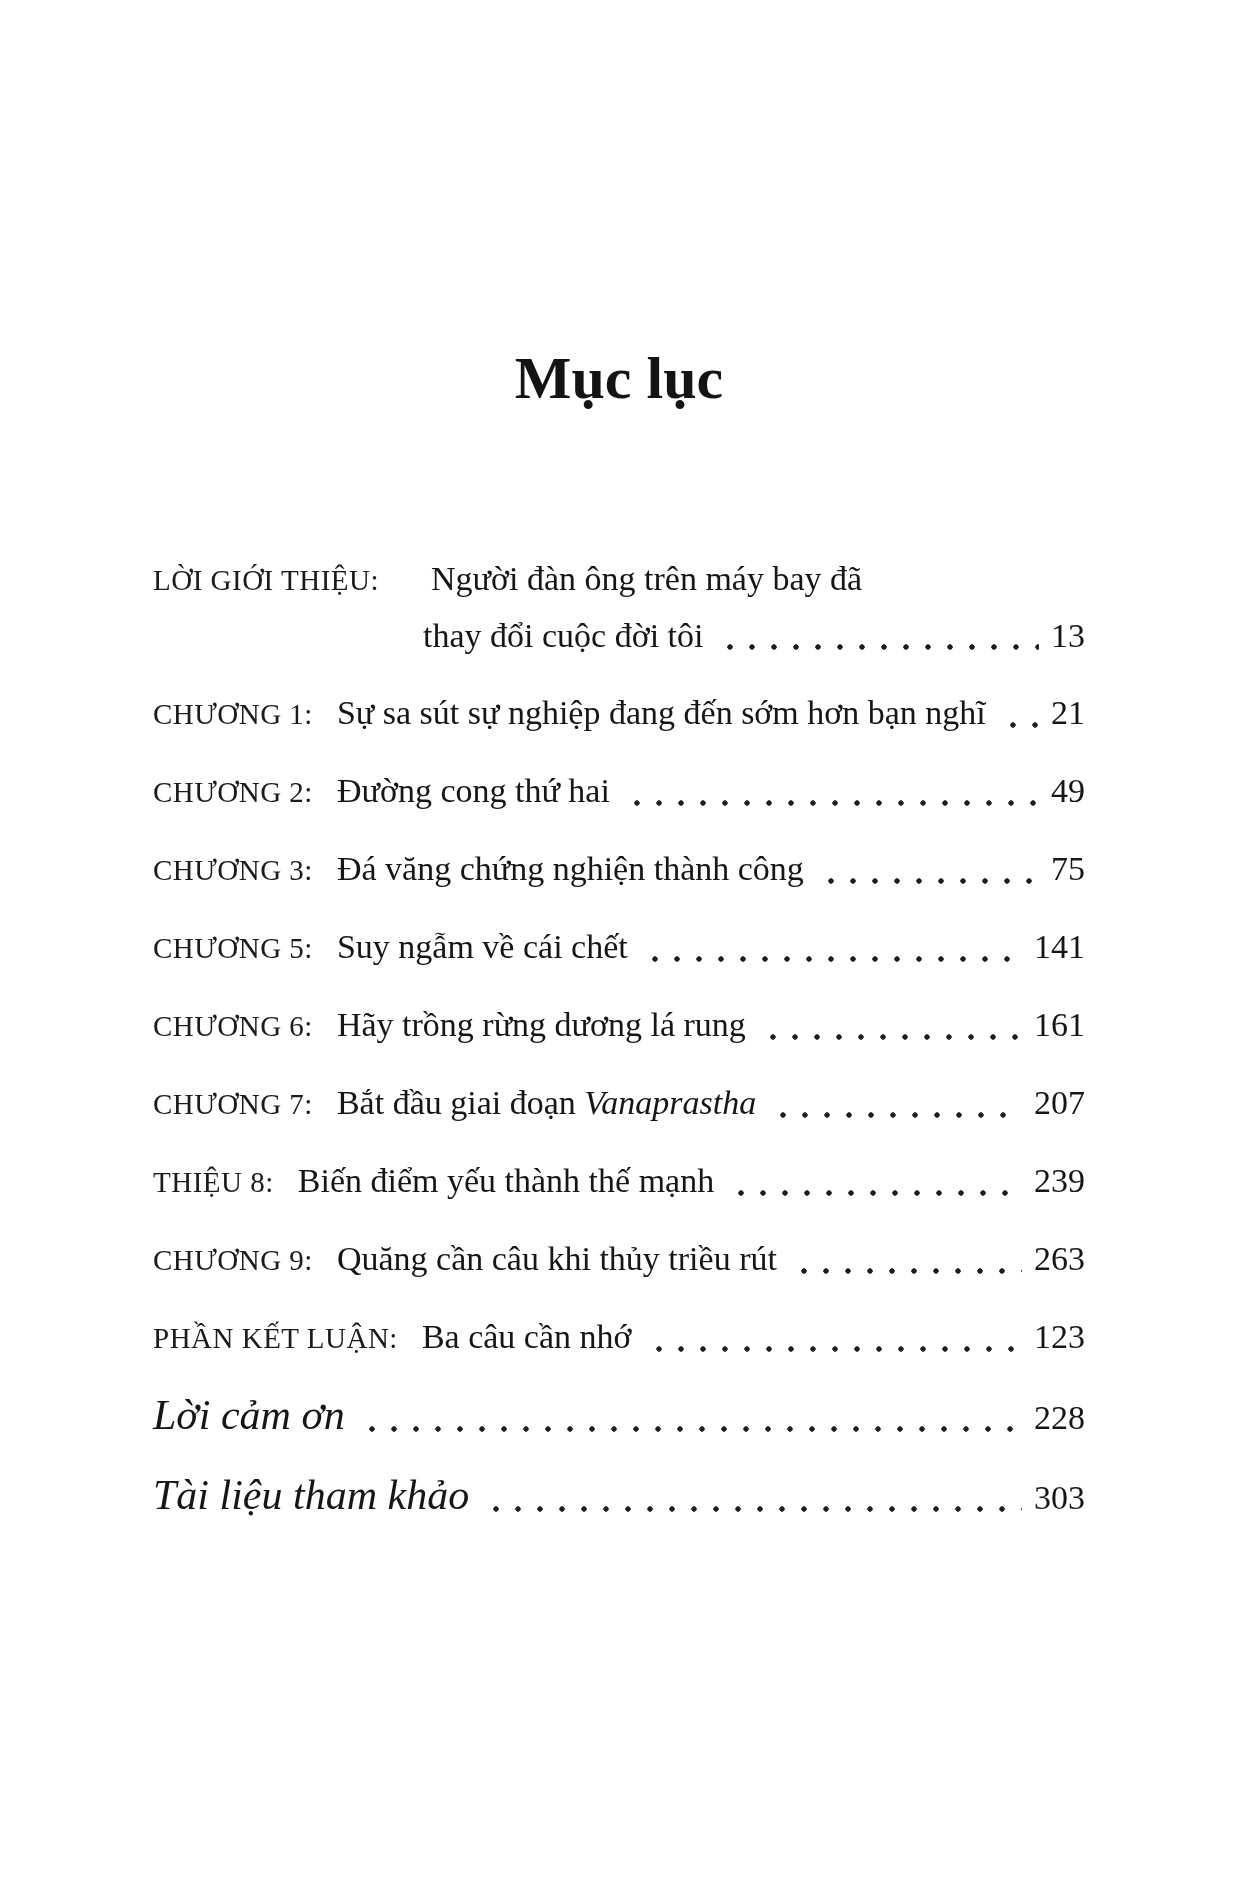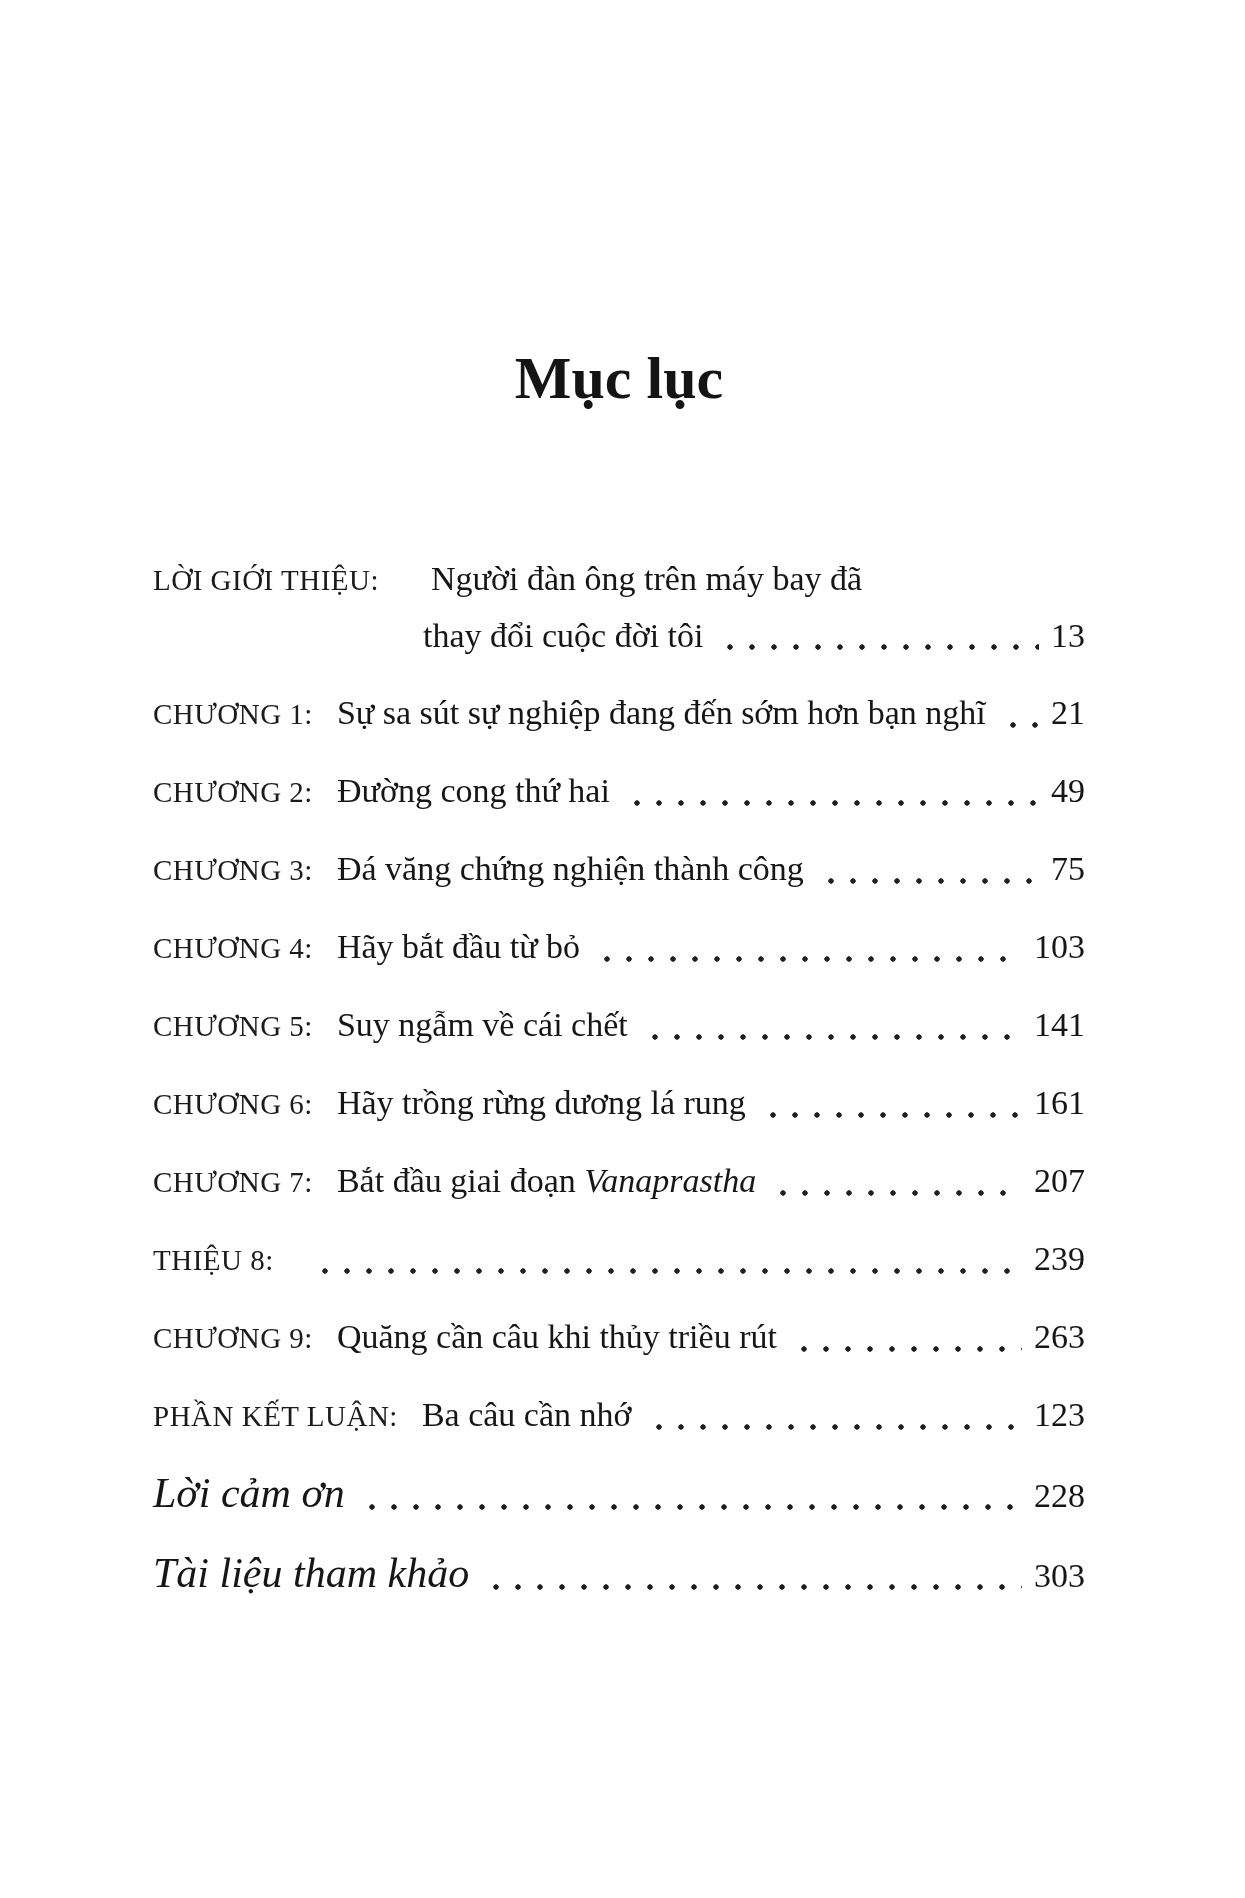--- a/index.html
+++ b/index.html
@@ -110,26 +110,20 @@
         <span class="pagenum">49</span>
       </div>
 
       <div class="row">
         <span class="label">CHƯƠNG 3:</span>
         <span class="etitle"><span>Đá văng chứng nghiện thành công</span><span class="ital"></span></span>
         <span class="dots"></span>
         <span class="pagenum">75</span>
       </div>
 
-      <div class="row">
-        <span class="label">CHƯƠNG 4:</span>
-        <span class="etitle"><span>Hãy bắt đầu từ bỏ</span><span class="ital"></span></span>
-        <span class="dots"></span>
-        <span class="pagenum">103</span>
-      </div>
 
       <div class="row">
         <span class="label">CHƯƠNG 5:</span>
         <span class="etitle"><span>Suy ngẫm về cái chết</span><span class="ital"></span></span>
         <span class="dots"></span>
         <span class="pagenum">141</span>
       </div>
 
       <div class="row">
         <span class="label">CHƯƠNG 6:</span>
@@ -140,20 +134,21 @@
 
       <div class="row">
         <span class="label">CHƯƠNG 7:</span>
         <span class="etitle"><span>Bắt đầu giai đoạn </span><span class="ital">Vanaprastha</span></span>
         <span class="dots"></span>
         <span class="pagenum">207</span>
       </div>
 
       <div class="row">
         <span class="label">THIỆU 8:</span>
+        <span class="etitle"><span>Biến điểm yếu thành thế mạnh</span><span class="ital"></span></span>
         <span class="dots"></span>
         <span class="pagenum">239</span>
       </div>
 
       <div class="row">
         <span class="label">CHƯƠNG 9:</span>
         <span class="etitle"><span>Quăng cần câu khi thủy triều rút</span><span class="ital"></span></span>
         <span class="dots"></span>
         <span class="pagenum">263</span>
       </div>

